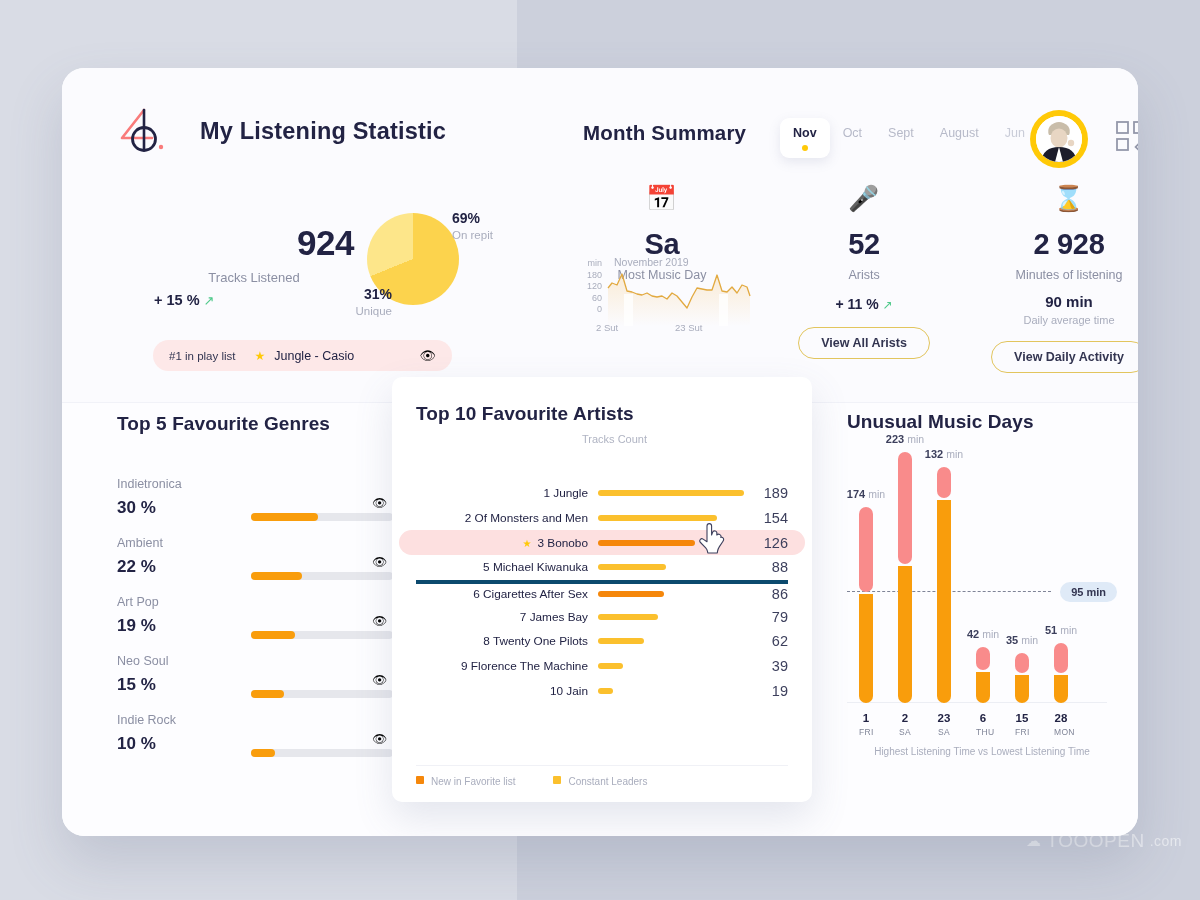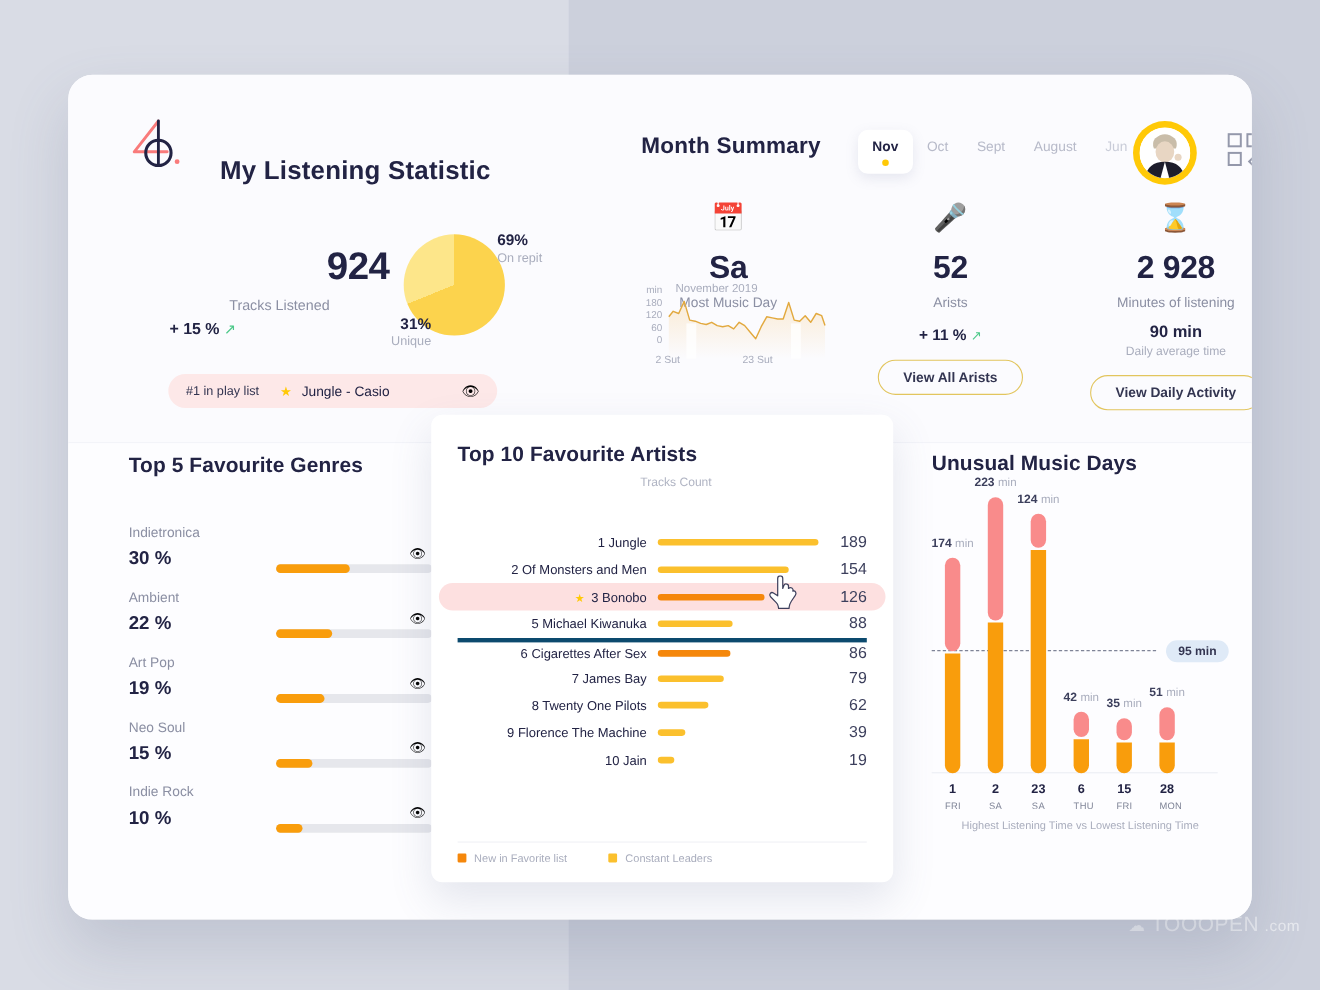--- a/index.html
+++ b/index.html
@@ -43,21 +43,20 @@
     height: 433px;
     background: #fdfdff;
   }
 
   
   .logo { position: absolute; left: 52px; top: 38px; width: 56px; height: 50px; }
   .page-title {
     position: absolute; left: 138px; top: 50px;
     font-size: 23.5px; font-weight: bold; color: #222344;
     letter-spacing: .2px;
-    margin-top: 24px;
   }
   .month-title {
     position: absolute; left: 521px; top: 53px;
     font-size: 20.5px; font-weight: bold; color: #222344;
     letter-spacing: .2px;
   }
 
   .month-tabs {
     position: absolute; left: 718px; top: 50px;
     display: flex; align-items: flex-start; gap: 0px;
@@ -606,21 +605,21 @@
             <div class="ud-cap-label">
               <span>223</span>
               <span class="u">min</span>
             </div>
             <div class="ud-pink" style="height:112px"></div>
             <div class="ud-orange" style="height:137px"></div>
           </div>
 
           <div class="ud-col">
             <div class="ud-cap-label">
-              <span>124</span>
+              <span>132</span>
               <span class="u">min</span>
             </div>
             <div class="ud-pink" style="height:31px"></div>
             <div class="ud-orange" style="height:203px"></div>
           </div>
 
           <div class="ud-col">
             <div class="ud-cap-label">
               <span>42</span>
               <span class="u">min</span>

